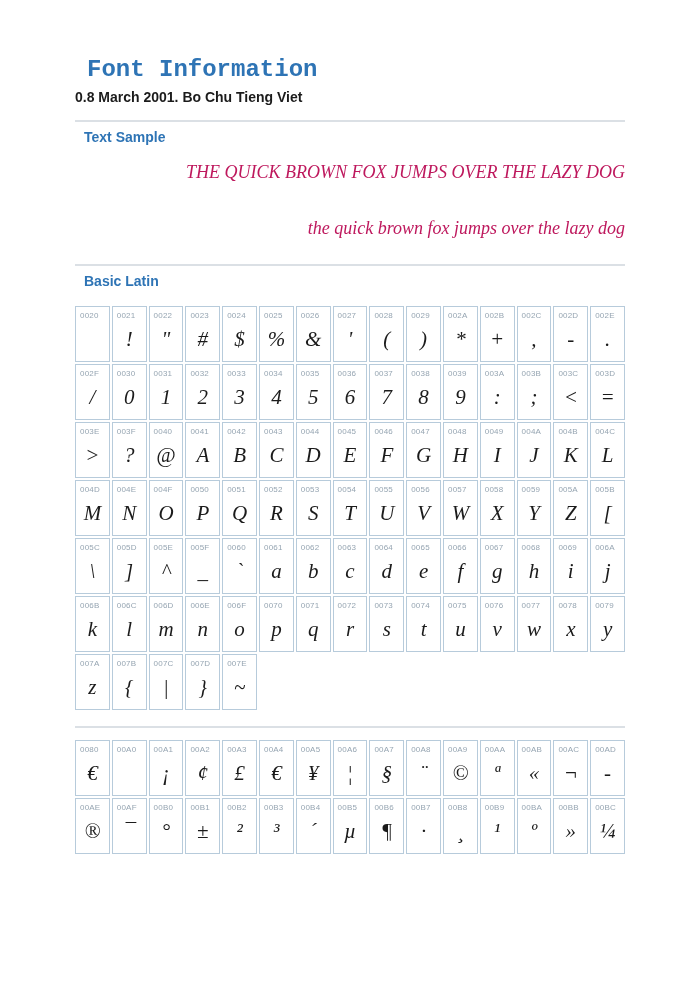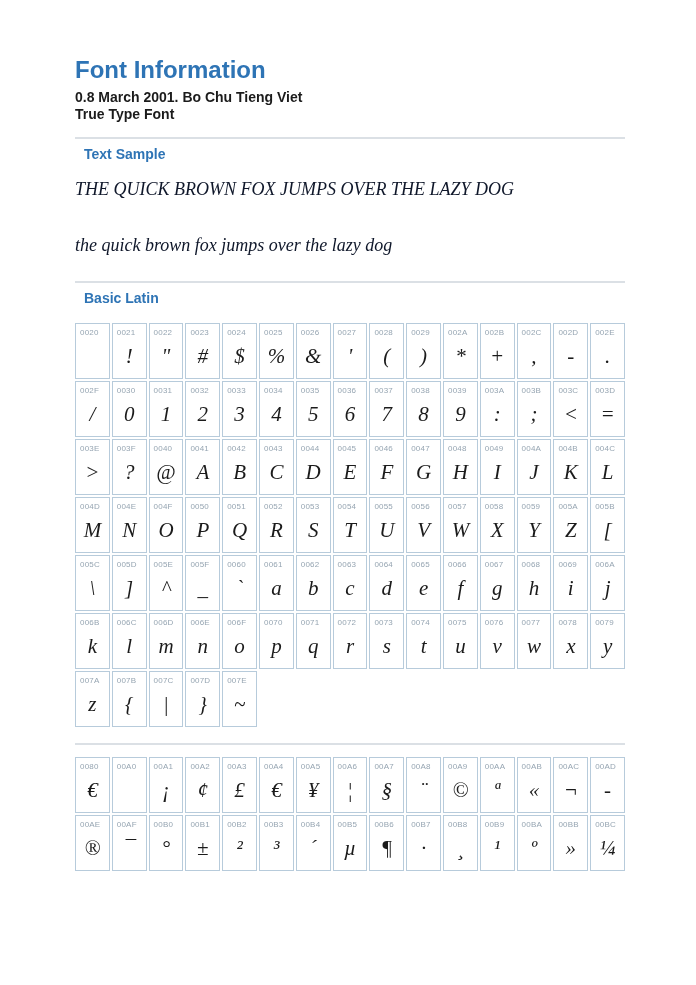--- a/index.html
+++ b/index.html
@@ -8,25 +8,26 @@
     width: 696px;
     height: 985px;
     box-sizing: border-box;
     padding: 57px 71px 0 75px;
     background: #ffffff;
     font-family: "Liberation Sans", sans-serif;
     color: #1b1b1b;
     overflow: hidden;
   }
   h1.title {
-    margin: 0 0 6px 0;
+    margin: 0 0 6px 12px;
     font-size: 24px;
     line-height: 26px;
     font-weight: bold;
     color: #2e74b5;
+    font-family: Liberation Mono, monospace;
   }
   .meta {
     font-size: 14px;
     font-weight: bold;
     line-height: 17px;
     color: #1b1b1b;
   }
   hr.rule {
     border: none;
     border-top: 2px solid #dbe0e5;
@@ -39,22 +40,22 @@
     font-size: 14px;
     line-height: 17px;
     font-weight: bold;
     color: #2e74b5;
   }
   .pangram {
     font-family: "Liberation Serif", "DejaVu Serif", serif;
     font-style: italic;
     font-size: 18px;
     line-height: 24px;
-    text-align: left;
-    color: #0f172a;
+    text-align: right;
+    color: #be185d;
   }
   .pangram.upper { margin-top: 14px; }
   .pangram.lower { margin-top: 32px; }
   .glyph-grid {
     margin-top: 16px;
     display: grid;
     grid-template-columns: repeat(15, 1fr);
     gap: 2px;
     width: 550px;
   }
@@ -86,21 +87,20 @@
     padding-bottom: 3px;
   }
 </style>
 </head>
 <body>
 
 <div class="page">
 
   <h1 class="title">Font Information</h1>
   <div class="meta">0.8 March 2001. Bo Chu Tieng Viet</div>
-  <div class="meta">True Type Font</div>
 
   <hr class="rule">
   <h2 class="section">Text Sample</h2>
   <div class="pangram upper">THE QUICK BROWN FOX JUMPS OVER THE LAZY DOG</div>
   <div class="pangram lower">the quick brown fox jumps over the lazy dog</div>
 
   <hr class="rule above-basic">
   <h2 class="section">Basic Latin</h2>
   <div class="glyph-grid basic">
       <div class="cell">

